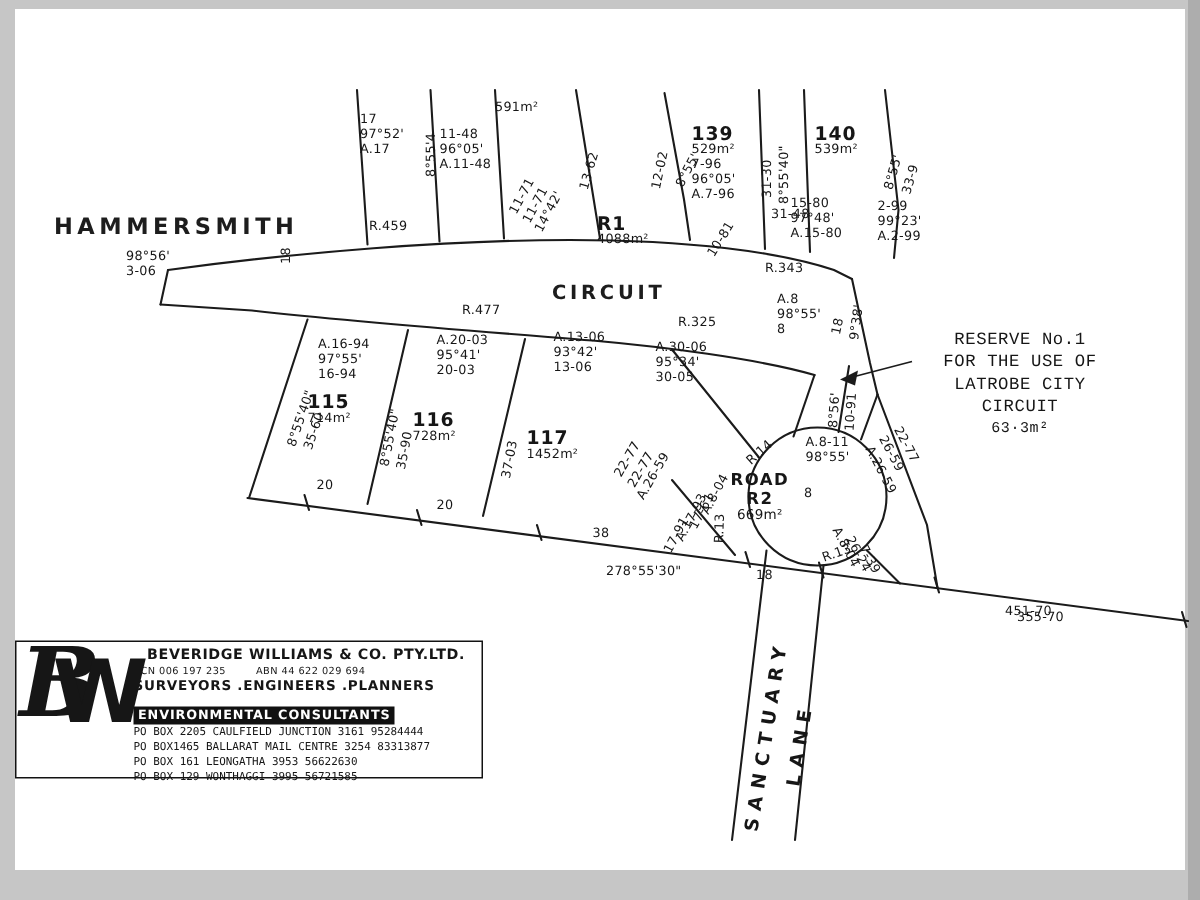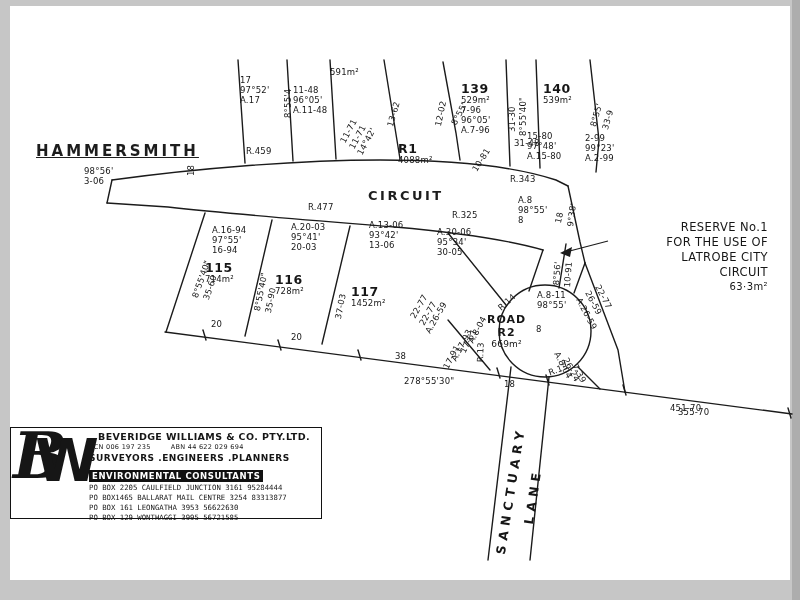--- a/index.html
+++ b/index.html
@@ -12,25 +12,25 @@
   
   .cl{position:absolute;white-space:nowrap;}
   .cl span{display:block;font-size:8.5px;line-height:1.15;letter-spacing:.2px;white-space:nowrap;}
   .bigfirst span:first-child{font-size:12.5px;font-weight:700;letter-spacing:.6px;}
   .roadr2{text-align:center;}
   .roadr2 span{font-size:11px;font-weight:700;letter-spacing:1px;}
   .roadr2 span:last-child{font-size:9px;font-weight:400;letter-spacing:.2px;}
   .rot{position:absolute;transform-origin:0 0;font-size:8.5px;letter-spacing:.2px;white-space:nowrap;}
 
   .road-name{position:absolute;white-space:nowrap;font-weight:600;color:#1d1d1d;}
-  .hammersmith{font-size:15px;letter-spacing:3px;text-decoration:underline;}
+  .hammersmith{font-size:15px;letter-spacing:3px;}
   .circuit{font-size:13px;letter-spacing:2.5px;}
   .lane-name{position:absolute;transform-origin:0 0;font-size:12.5px;letter-spacing:5px;font-weight:600;white-space:nowrap;}
 
-  .reserve{position:absolute;text-align:right;width:176px;}
+  .reserve{position:absolute;text-align:center;width:176px;font-family:Liberation Mono, monospace;}
   .reserve span{display:block;font-size:11.5px;line-height:1.3;letter-spacing:.4px;}
   .reserve span:last-child{font-size:10px;}
 
   
   .stamp{position:absolute;left:10px;top:427px;width:312px;height:92px;background:#fff;
          border:1.5px solid #121212;box-sizing:border-box;display:flex;}
   .bw{position:relative;width:76px;height:86px;flex:0 0 auto;}
   .bw .b{position:absolute;left:2px;top:-4px;font-family:"DejaVu Serif",serif;font-style:italic;
          font-weight:700;font-size:64px;line-height:1;}
   .bw .w{position:absolute;left:24px;top:4px;font-family:"DejaVu Sans",sans-serif;

